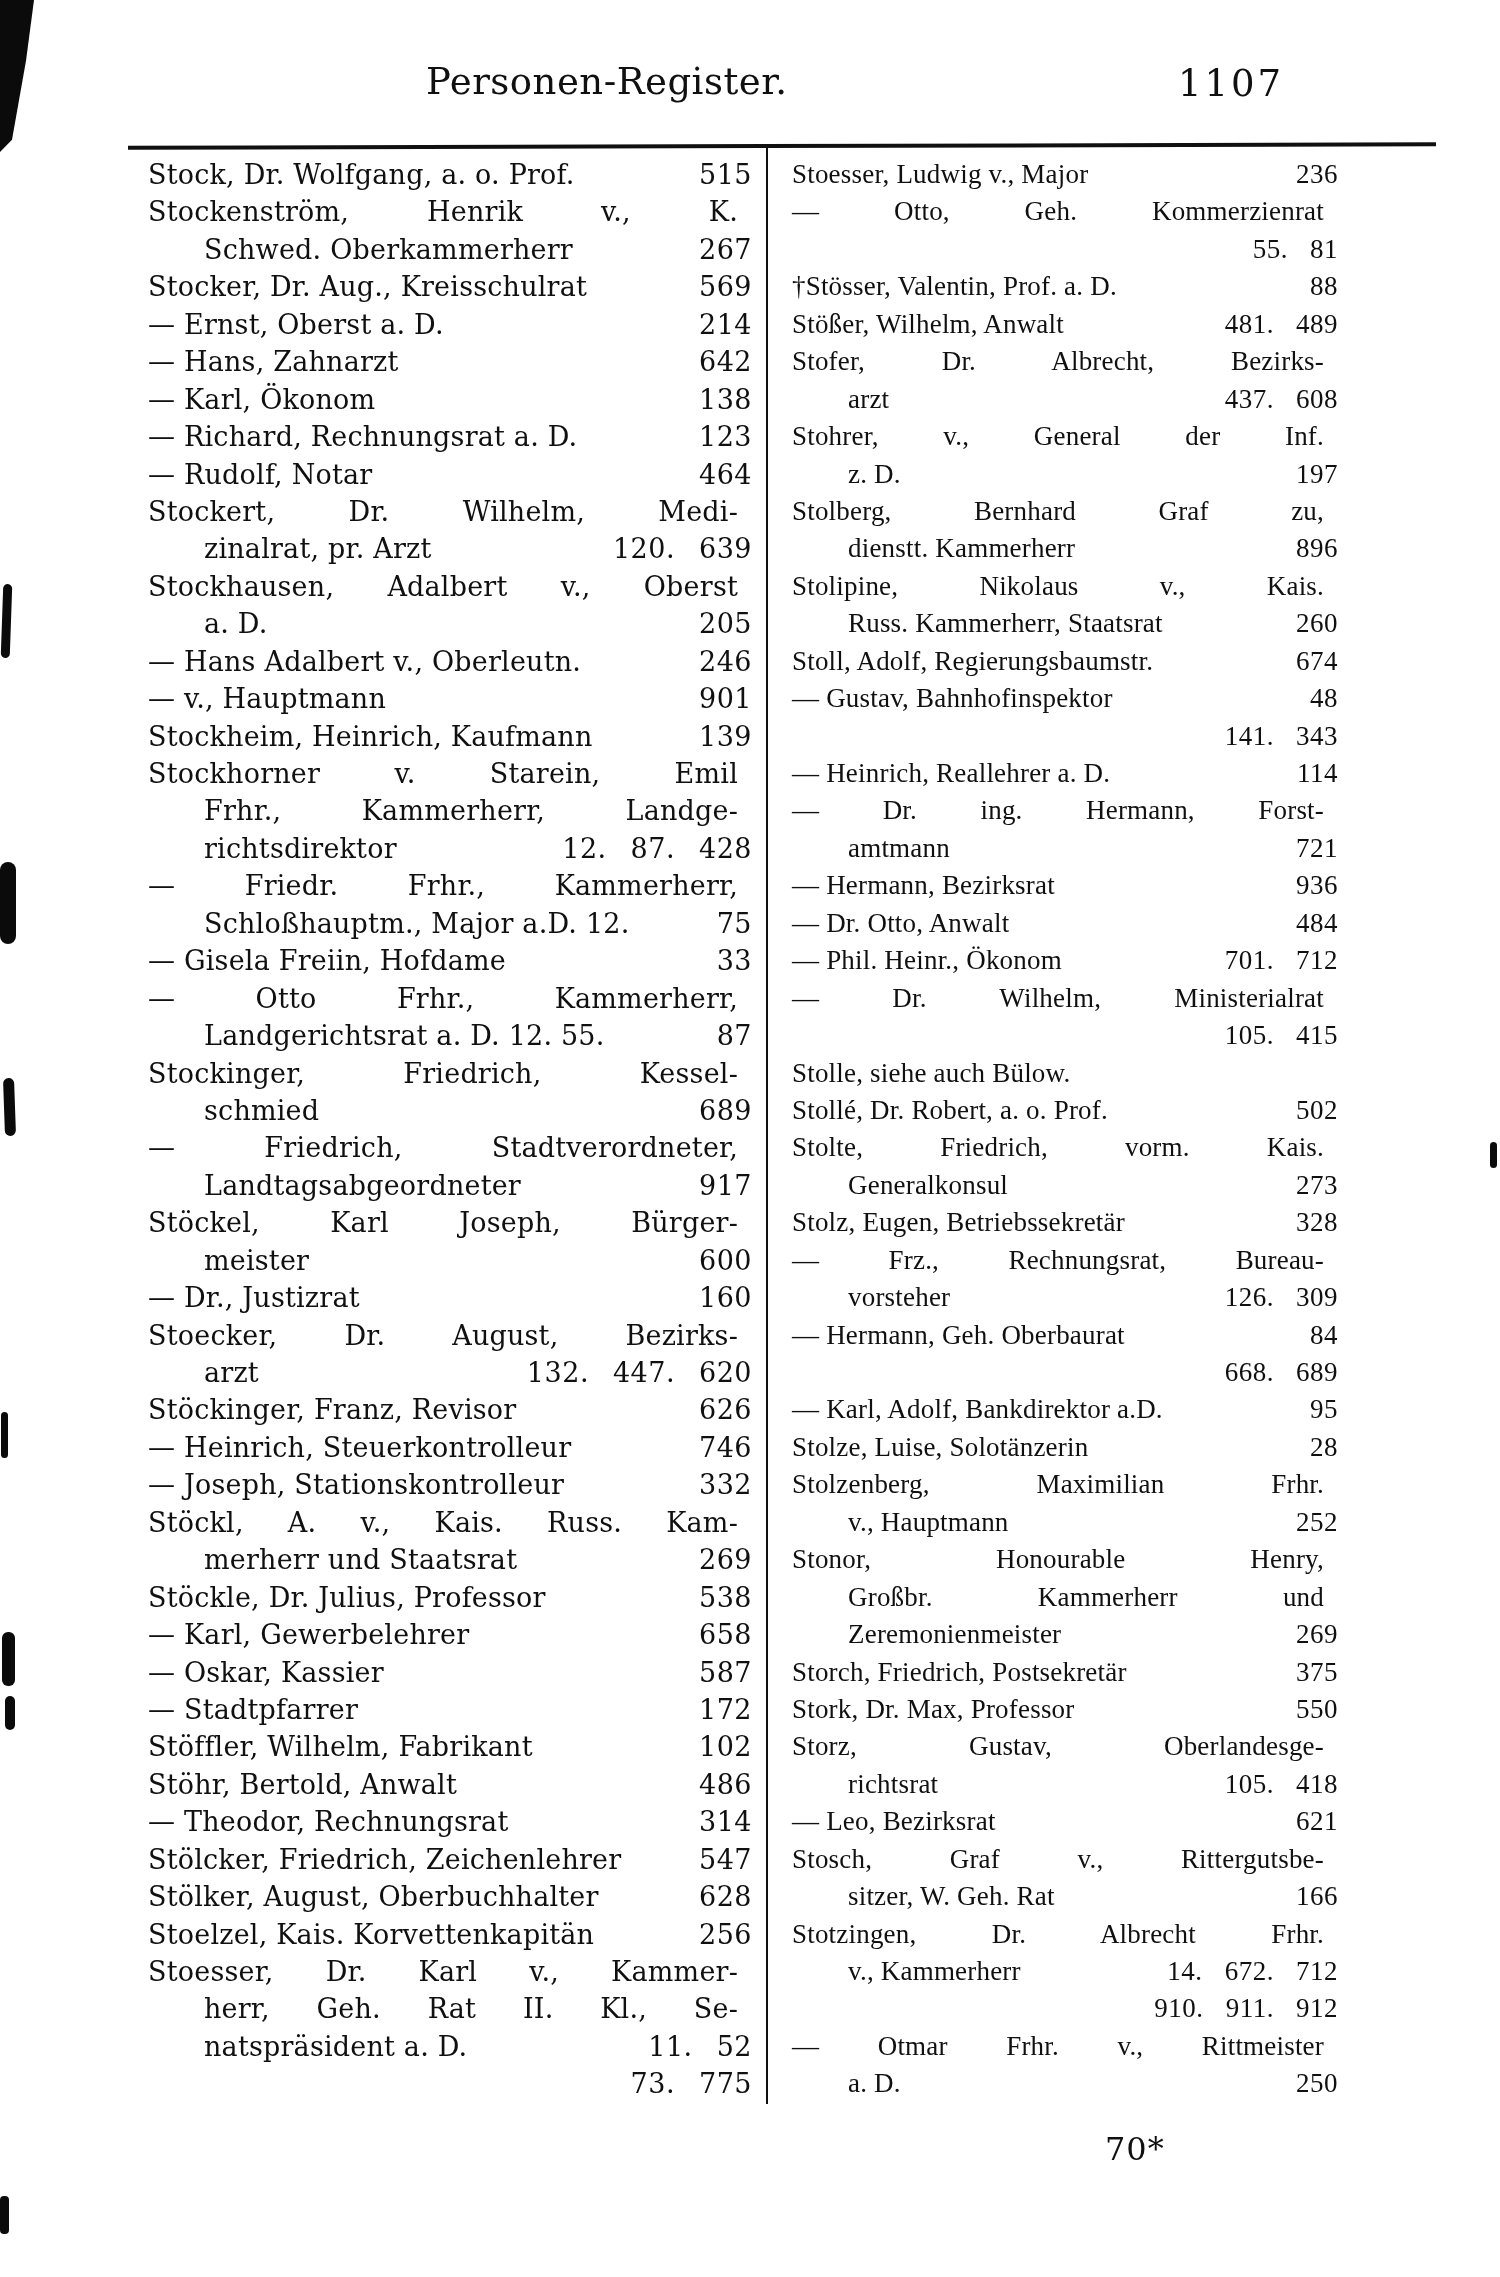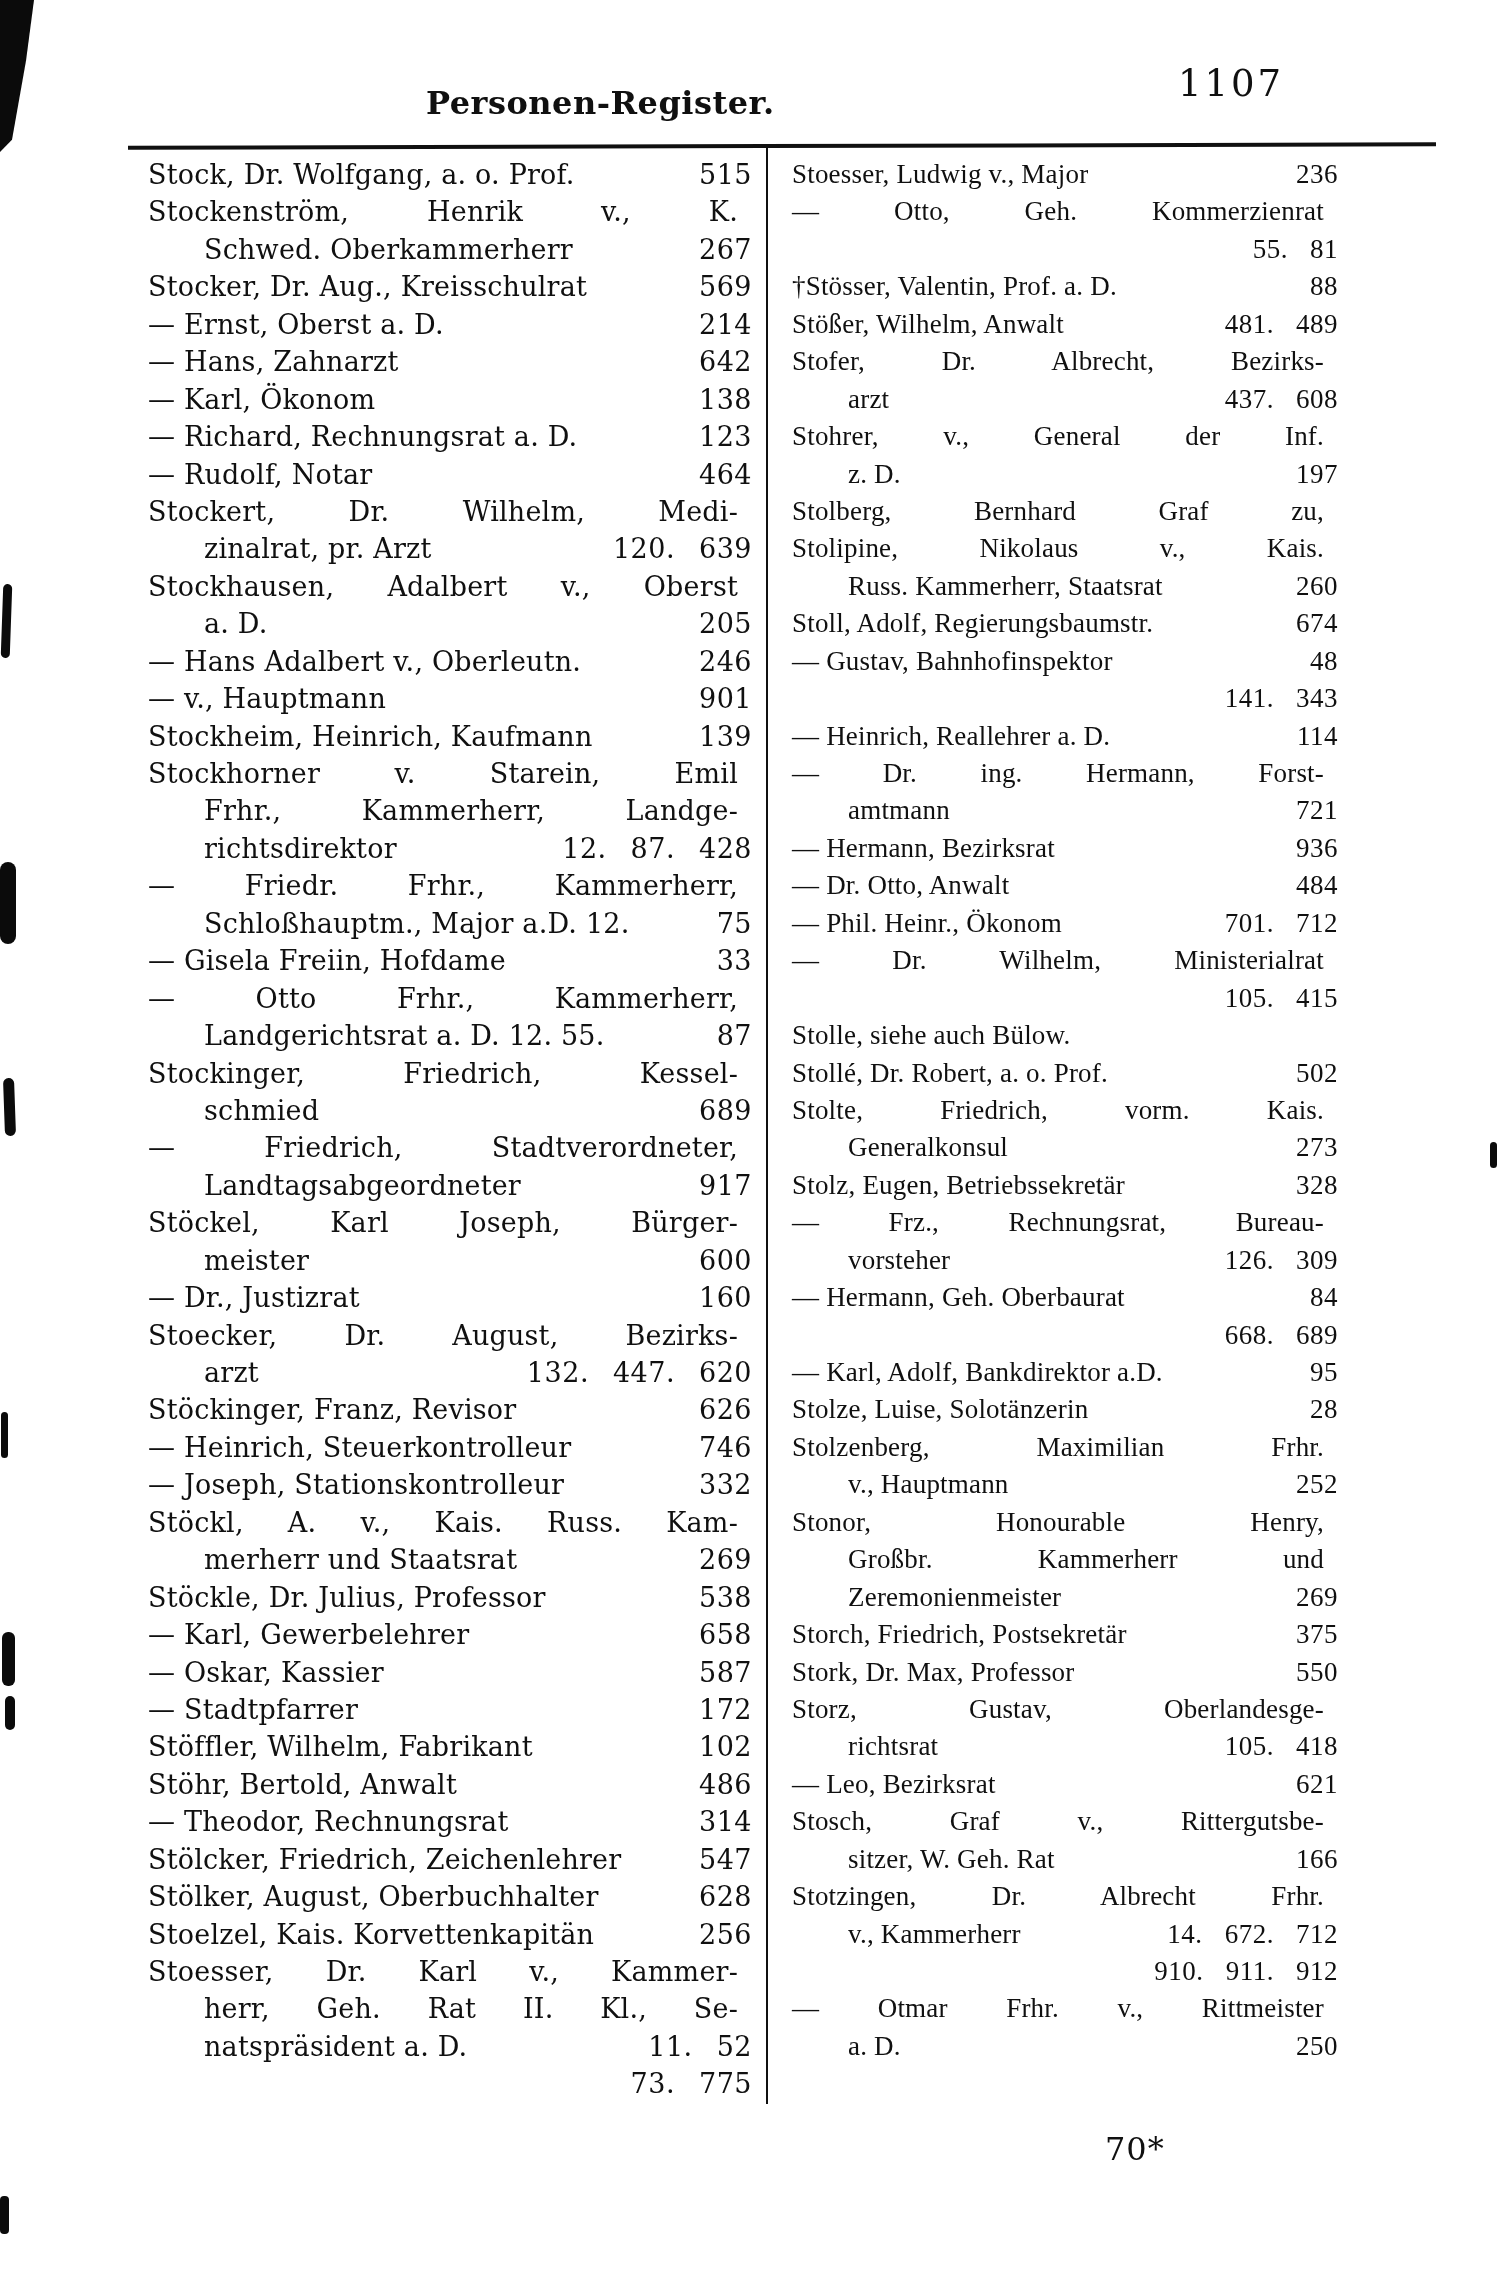--- a/index.html
+++ b/index.html
@@ -6,22 +6,22 @@
   .page{
     position:relative;
     width:1500px;height:2277px;
     background:#ffffff;
     font-family:"DejaVu Serif", serif;
     color:#101010;
     overflow:hidden;
   }
   
   .htitle{
-    position:absolute;left:426px;top:84px;
-    font-size:32px;font-weight:bold;letter-spacing:.5px;
+    position:absolute;left:426px;top:60px;
+    font-size:37px;font-weight:normal;letter-spacing:.5px;
   }
   .hpage{
     position:absolute;left:1178px;top:62px;
     font-size:37px;letter-spacing:3px;
   }
   .hrule{
     position:absolute;left:128px;top:144px;width:1308px;height:4px;
     background:#101010;transform:rotate(-.15deg);
   }
   .vrule{
@@ -315,20 +315,24 @@
     <span class="enum"></span>
   </div>
       <div class="line ind">
     <span class="etext">z. D.</span>
     <span class="enum">197</span>
   </div>
       <div class="line just">
     <span class="etext">Stolberg, Bernhard Graf zu,</span>
     <span class="enum"></span>
   </div>
+      <div class="line ind">
+    <span class="etext">dienstt. Kammerherr</span>
+    <span class="enum">896</span>
+  </div>
       <div class="line just">
     <span class="etext">Stolipine, Nikolaus v., Kais.</span>
     <span class="enum"></span>
   </div>
       <div class="line ind">
     <span class="etext">Russ. Kammerherr, Staatsrat</span>
     <span class="enum">260</span>
   </div>
       <div class="line">
     <span class="etext">Stoll, Adolf, Regierungsbaumstr.</span>

